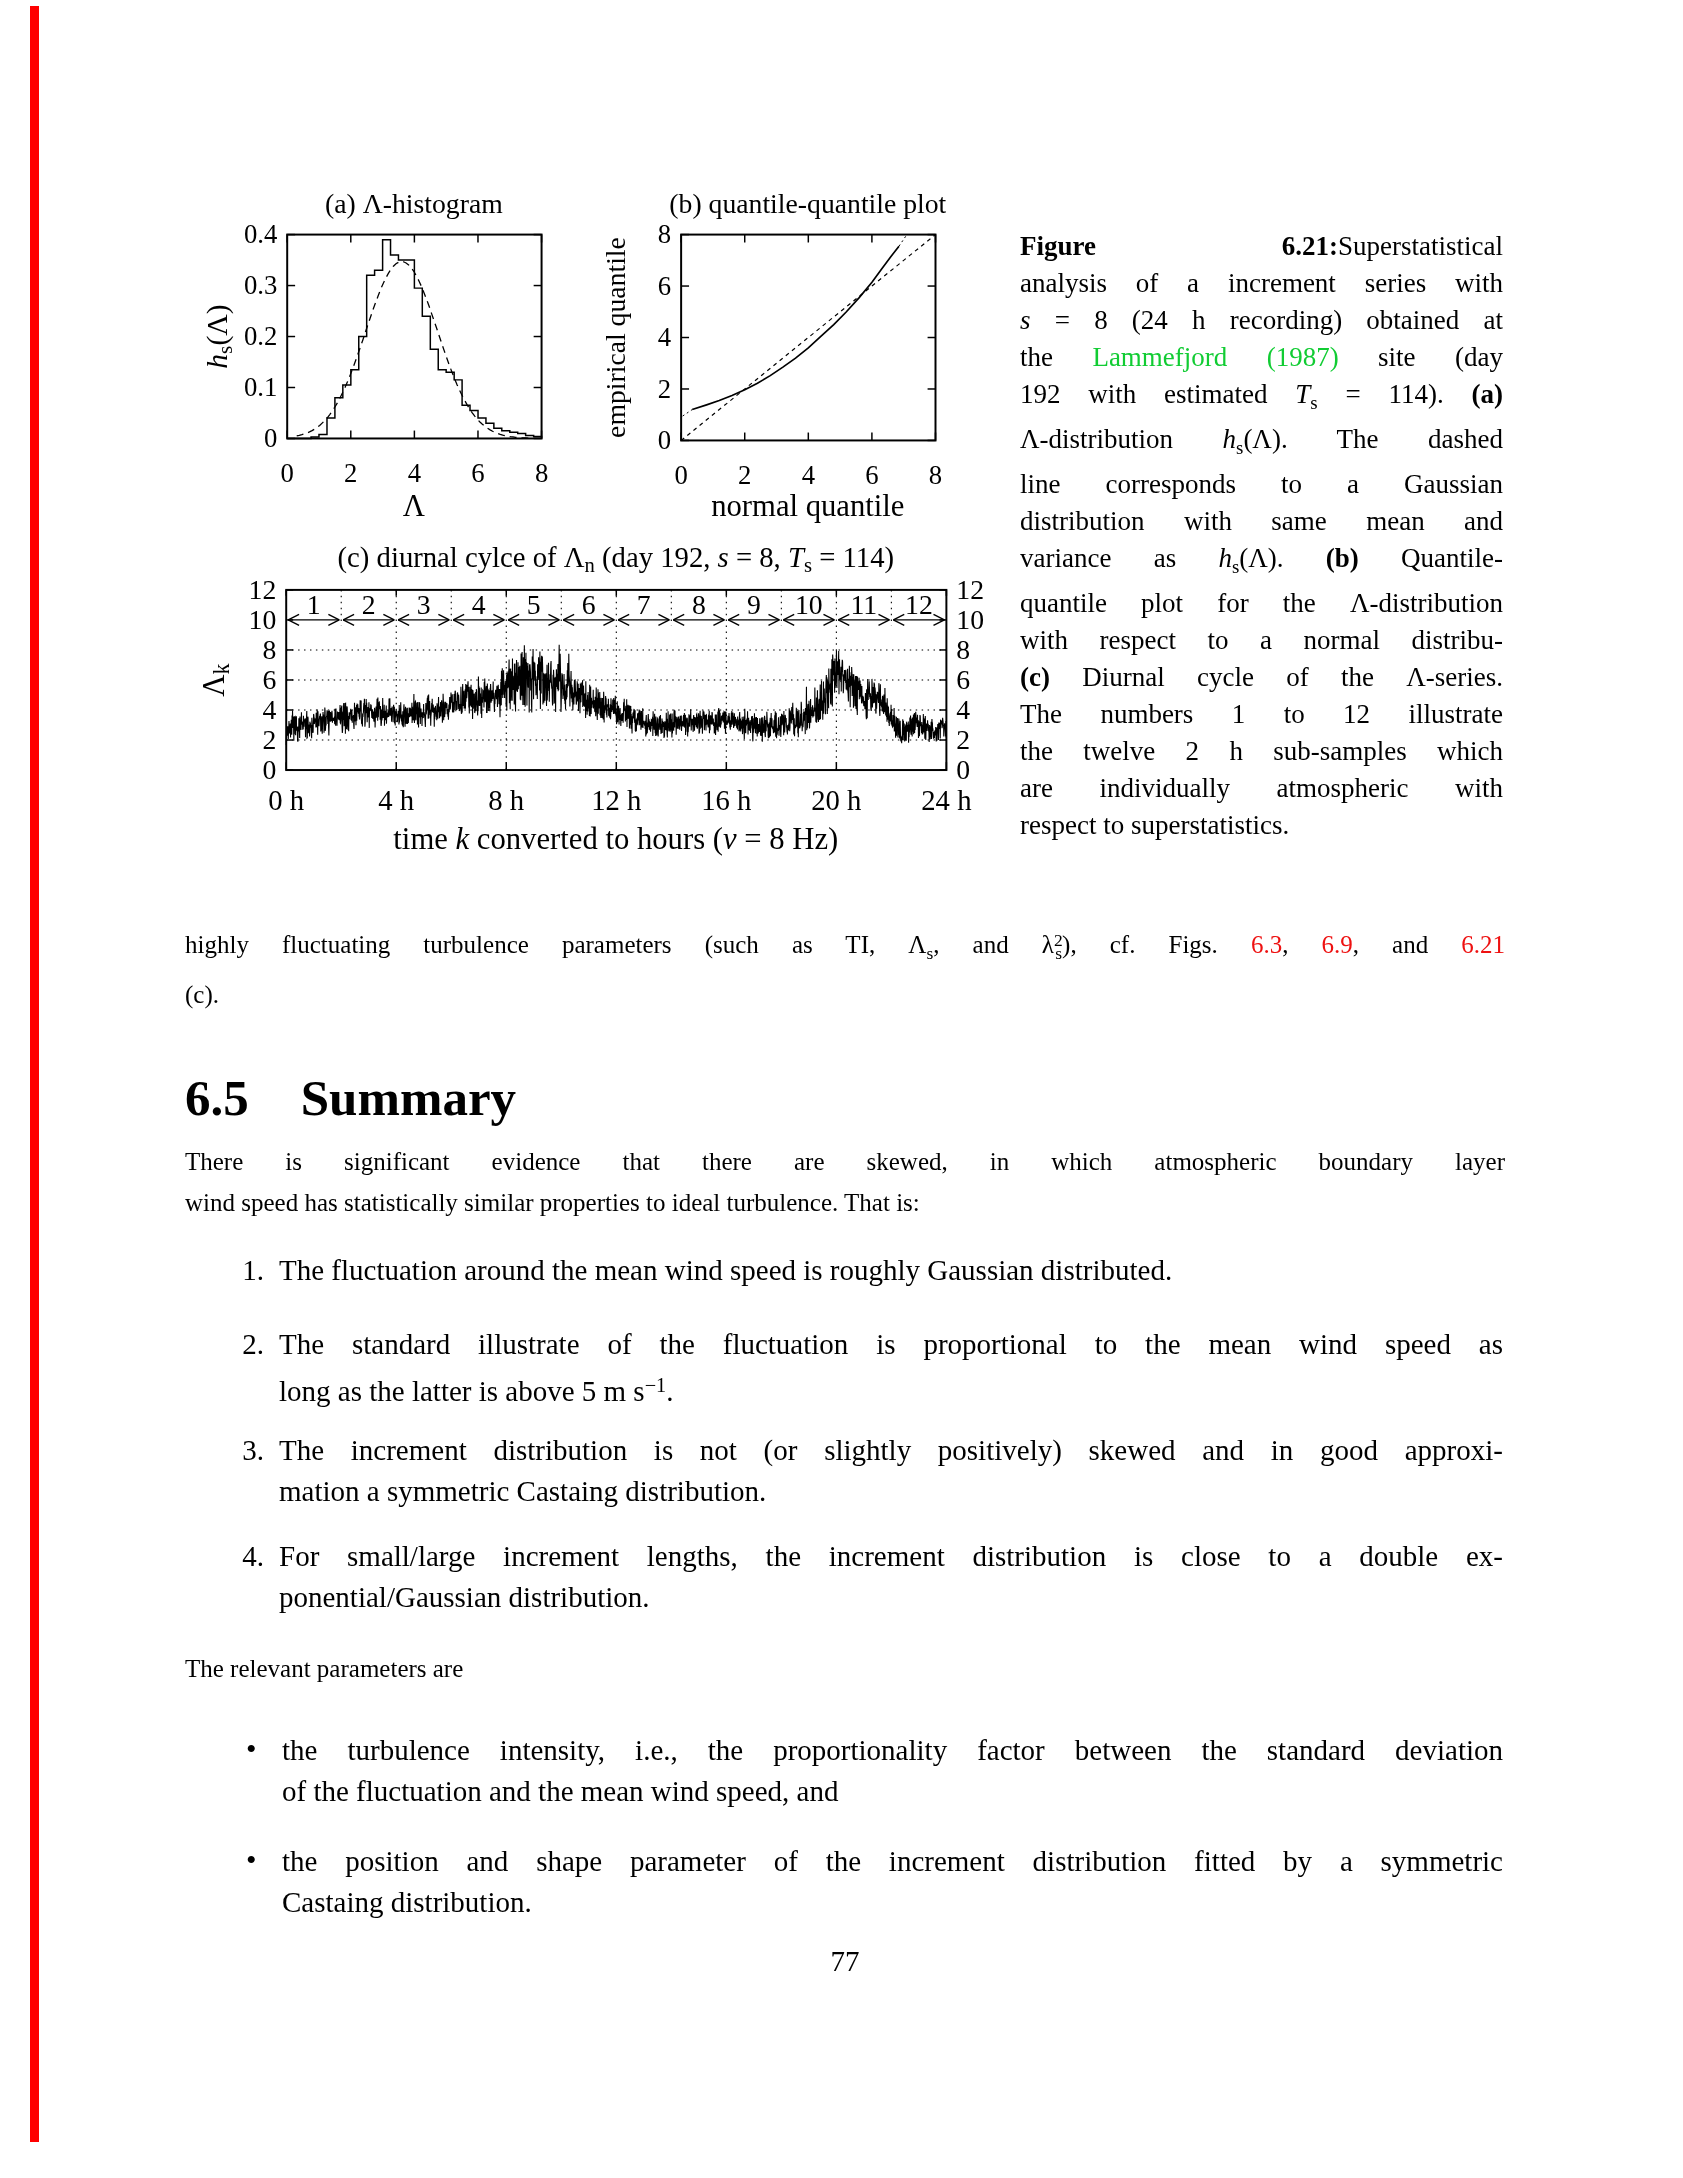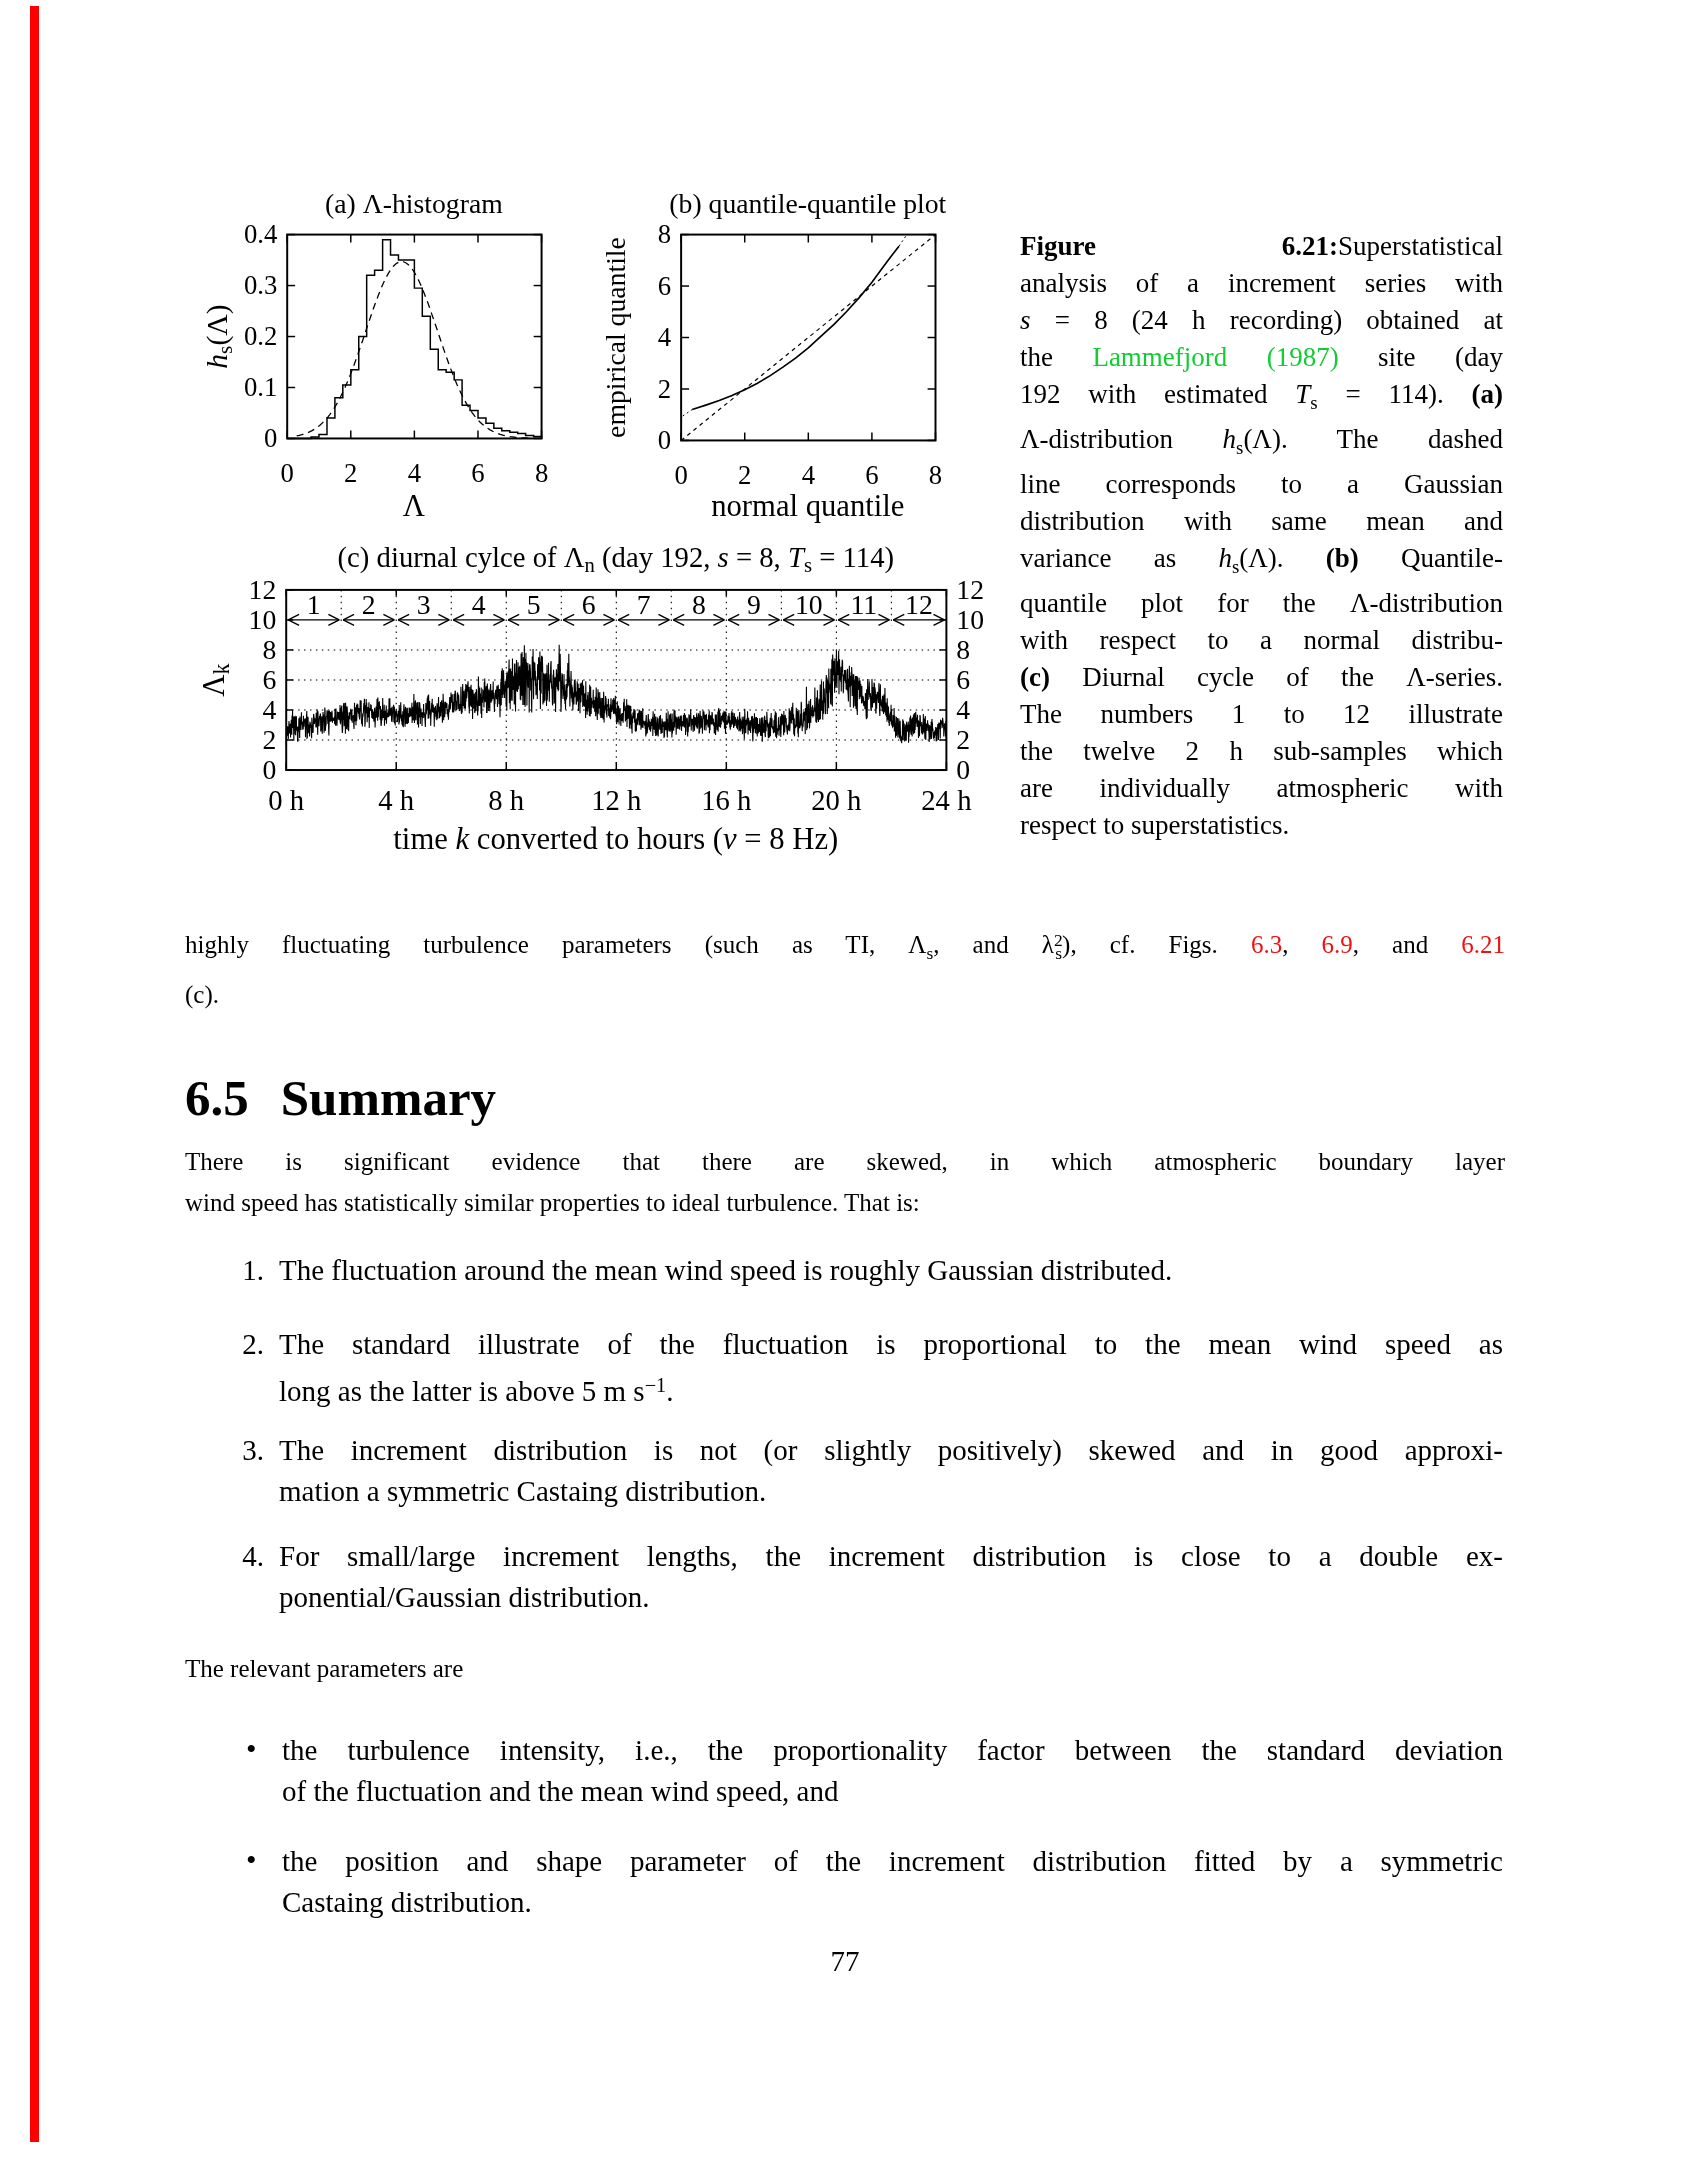--- a/index.html
+++ b/index.html
@@ -24,21 +24,21 @@
   .bdot{position:absolute;left:-36px;top:-2px;font-size:30px;}
   .b1{top:1730px}.b2{top:1841px}
   .pagenum{position:absolute;left:185px;top:1945px;width:1320px;text-align:center;font-size:29px;}
   .s-b{font-weight:bold;margin-top:39px;}
   .s-i{font-style:italic;}
   .s-sub{font-size:0.70em;vertical-align:-0.32em;}
   .s-sup{font-size:0.70em;vertical-align:0.42em;}
   .s-subx{font-size:0.70em;vertical-align:-0.32em;margin-left:-0.42em;}
   .s-red{color:var(--linkred,#ee1111);}
   .s-green{color:var(--linkgreen,#11cc33);}
-  .s-gap{margin-left:32px;}
+  .s-gap{margin-left:52px;}
 </style>
 </head>
 <body>
 
 <div class="page">
 
   <div class="red-bar" style="background: rgb(255, 0, 0);"></div>
 
   <svg id="figure-svg" width="1000" height="871" viewBox="0 0 1010 880">
       <g>

